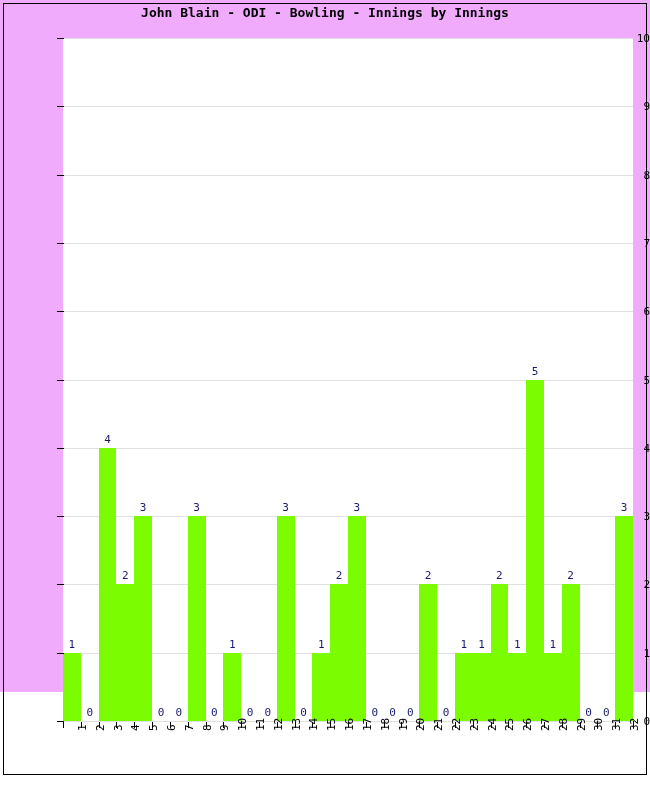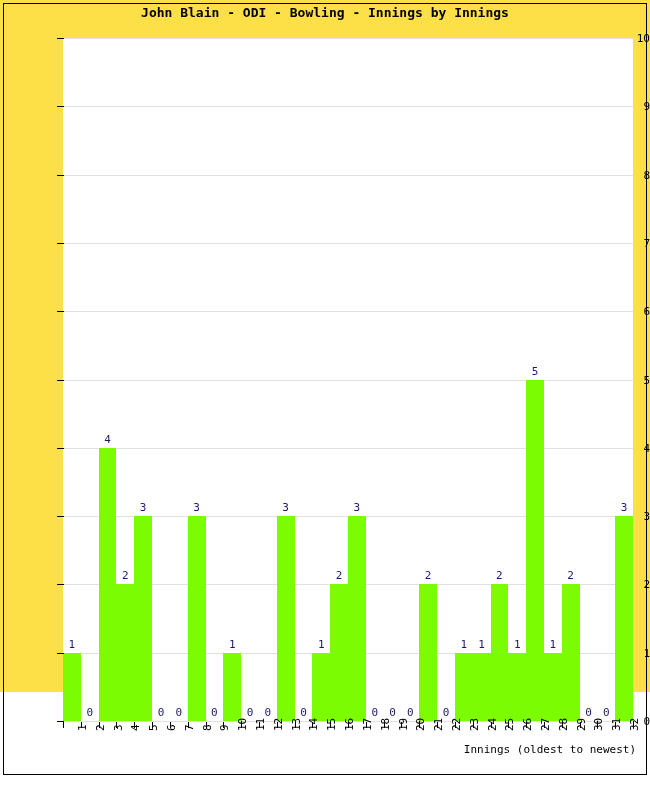--- a/index.html
+++ b/index.html
@@ -10,21 +10,21 @@
   body {
     width: 650px;
     height: 800px;
     font-family: "DejaVu Sans Mono", monospace;
     overflow: hidden;
   }
   #page {
     position: relative;
     width: 650px;
     height: 692px;
-    background: #fde047;
+    background: #f0abfc;
     box-sizing: border-box;
   }
   
   #frame {
     position: absolute;
     left: 3px;
     top: 3px;
     width: 644px;
     height: 772px;
     border: 1px solid #000000;
@@ -331,16 +331,15 @@
       <div class="xtick-label" style="left: 486.594px;">24</div>
       <div class="xtick-label" style="left: 504.406px;">25</div>
       <div class="xtick-label" style="left: 522.219px;">26</div>
       <div class="xtick-label" style="left: 540.031px;">27</div>
       <div class="xtick-label" style="left: 557.844px;">28</div>
       <div class="xtick-label" style="left: 575.656px;">29</div>
       <div class="xtick-label" style="left: 593.469px;">30</div>
       <div class="xtick-label" style="left: 611.281px;">31</div>
       <div class="xtick-label" style="left: 629.094px;">32</div>
     </div>
-  <div id="xlabel">Innings (oldest to newest)</div>
 
 
 </div>
 
 </body></html>

